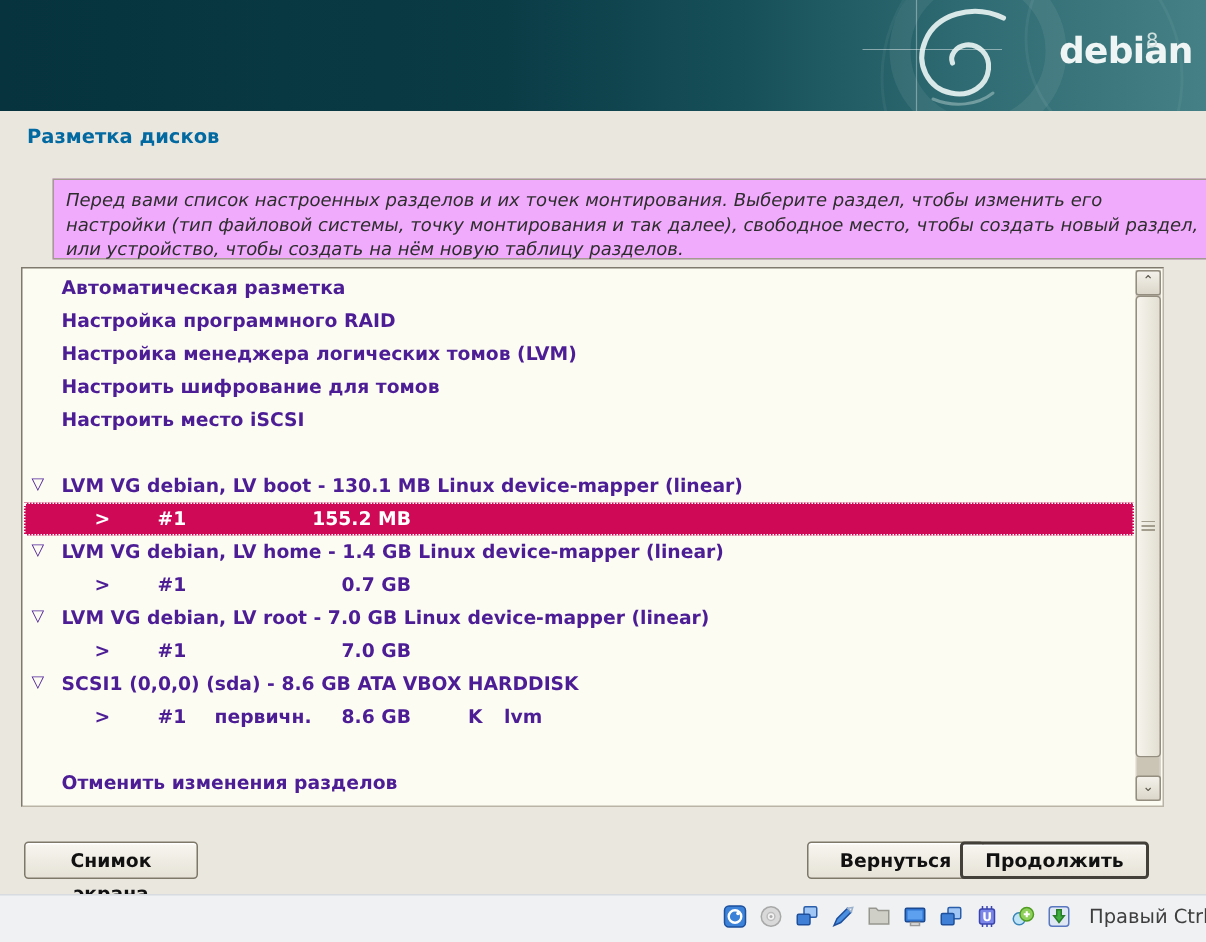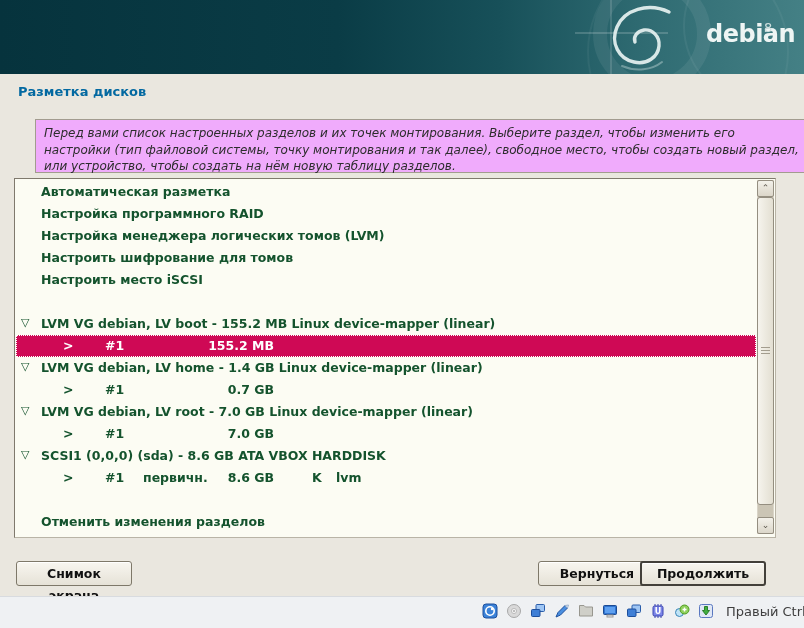--- a/index.html
+++ b/index.html
@@ -16,21 +16,21 @@
   
   .page-title{position:absolute;left:18px;top:84px;font-size:13px;font-weight:bold;color:#0369a1;}
   .desc-box{position:absolute;left:14px;top:119px;width:774px;height:52px;
     background:#f0abfc;border:1px solid #a29c8f;margin-left:21px;}
   .desc-text{margin:5px 8px;font-size:12px;line-height:1.38;font-style:italic;color:#2d2d2d;}
 
   
   .list-box{position:absolute;left:14px;top:178px;width:760px;height:358px;
     background:#fcfcf3;border:1px solid #7f796d;border-bottom-color:#b9b4a6;border-right-color:#b9b4a6;}
   .rows{position:absolute;left:1px;top:2px;right:19px;}
-  .row{position:relative;height:22px;font-size:12.5px;font-weight:bold;color:#14532d;cursor:default;}
+  .row{position:relative;height:22px;font-size:12.5px;font-weight:bold;color:#4c1d95;cursor:default;}
   .row .tri{position:absolute;left:5px;top:3px;font-size:11px;font-weight:normal;}
   .row .lbl{position:absolute;left:25px;top:3px;white-space:nowrap;}
   .row .c-marker{position:absolute;left:47px;top:3px;}
   .row .c-num{position:absolute;left:89px;top:3px;}
   .row .c-ptype{position:absolute;left:127px;top:3px;}
   .row .c-size{position:absolute;left:163px;top:3px;width:95px;text-align:right;}
   .row .c-flag{position:absolute;left:296px;top:3px;}
   .row .c-fs{position:absolute;left:320px;top:3px;}
   .row.selected{background:#cf0955;color:#ffffff;outline:1px dotted #ffffff;outline-offset:-1px;}
 
@@ -102,21 +102,21 @@
         </div>
         <div class="row">
           <span class="lbl">Настроить шифрование для томов</span>
         </div>
         <div class="row">
           <span class="lbl">Настроить место iSCSI</span>
         </div>
         <div class="row"></div>
         <div class="row">
           <span class="tri">▽</span>
-          <span class="lbl">LVM VG debian, LV boot - 155.2 MB Linux device-mapper (linear)</span>
+          <span class="lbl">LVM VG debian, LV boot - 130.1 MB Linux device-mapper (linear)</span>
         </div>
         <div class="row selected">
           <span class="c-marker">&gt;</span>
           <span class="c-num">#1</span>
           <span class="c-size">155.2 MB</span>
         </div>
         <div class="row">
           <span class="tri">▽</span>
           <span class="lbl">LVM VG debian, LV home - 1.4 GB Linux device-mapper (linear)</span>
         </div>

